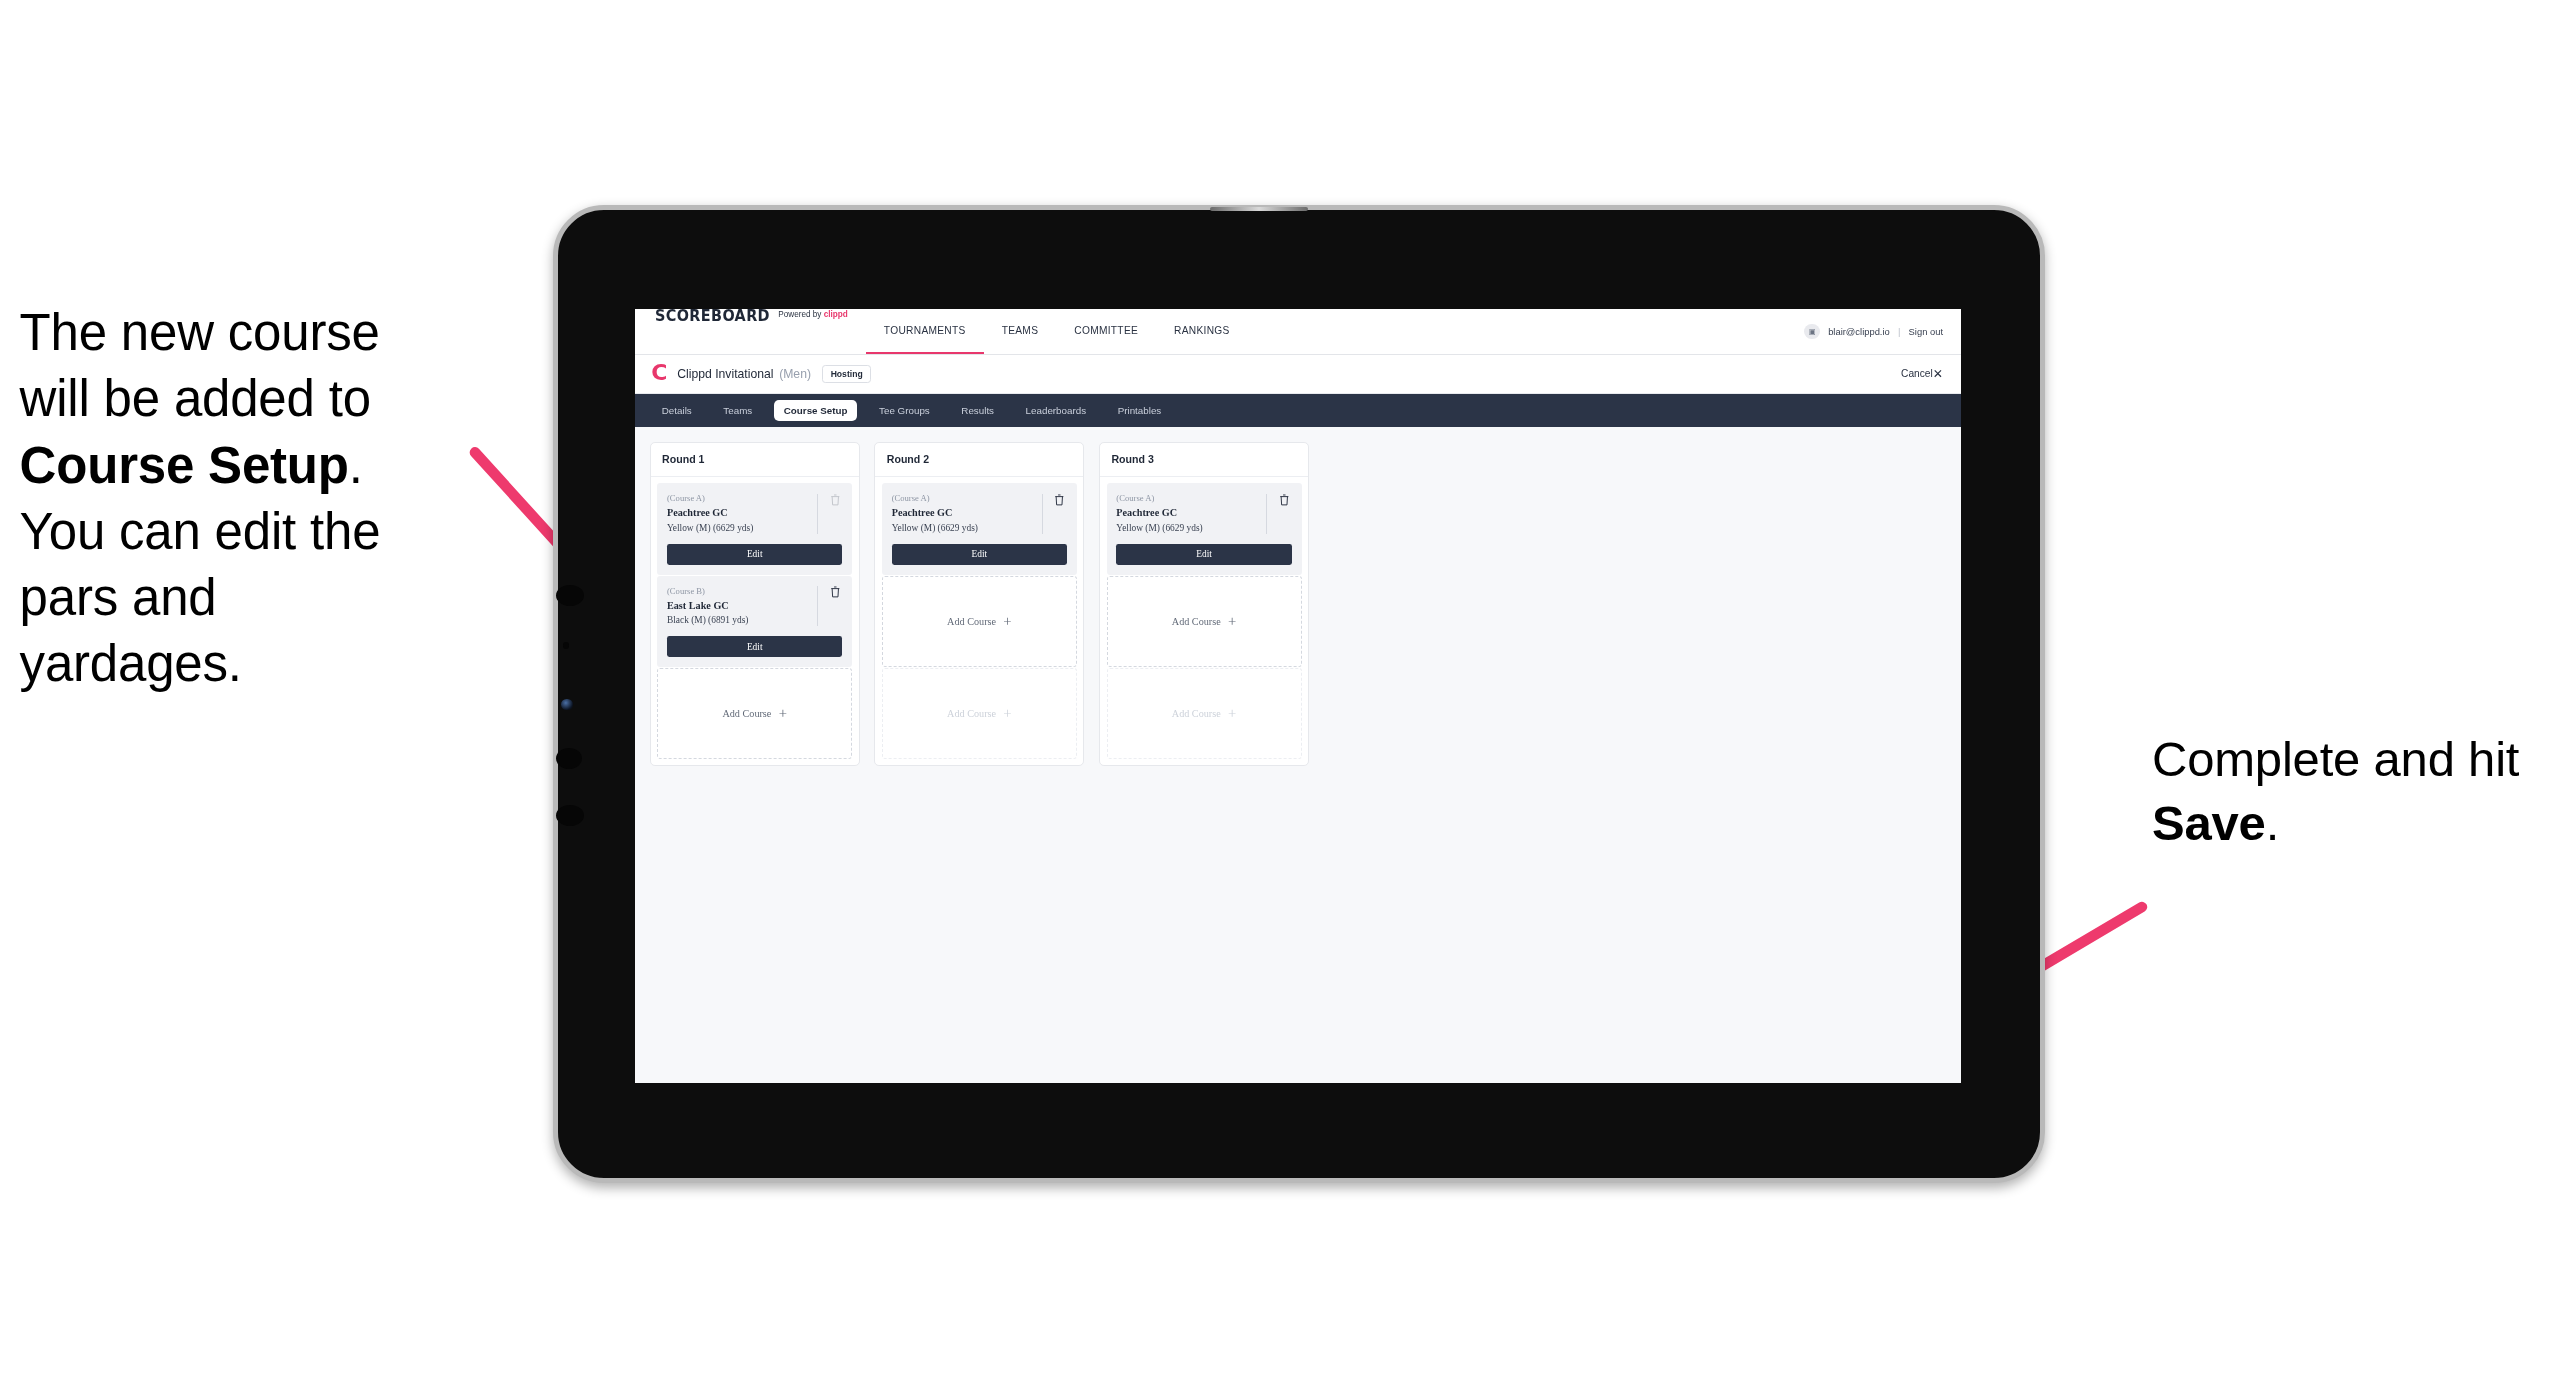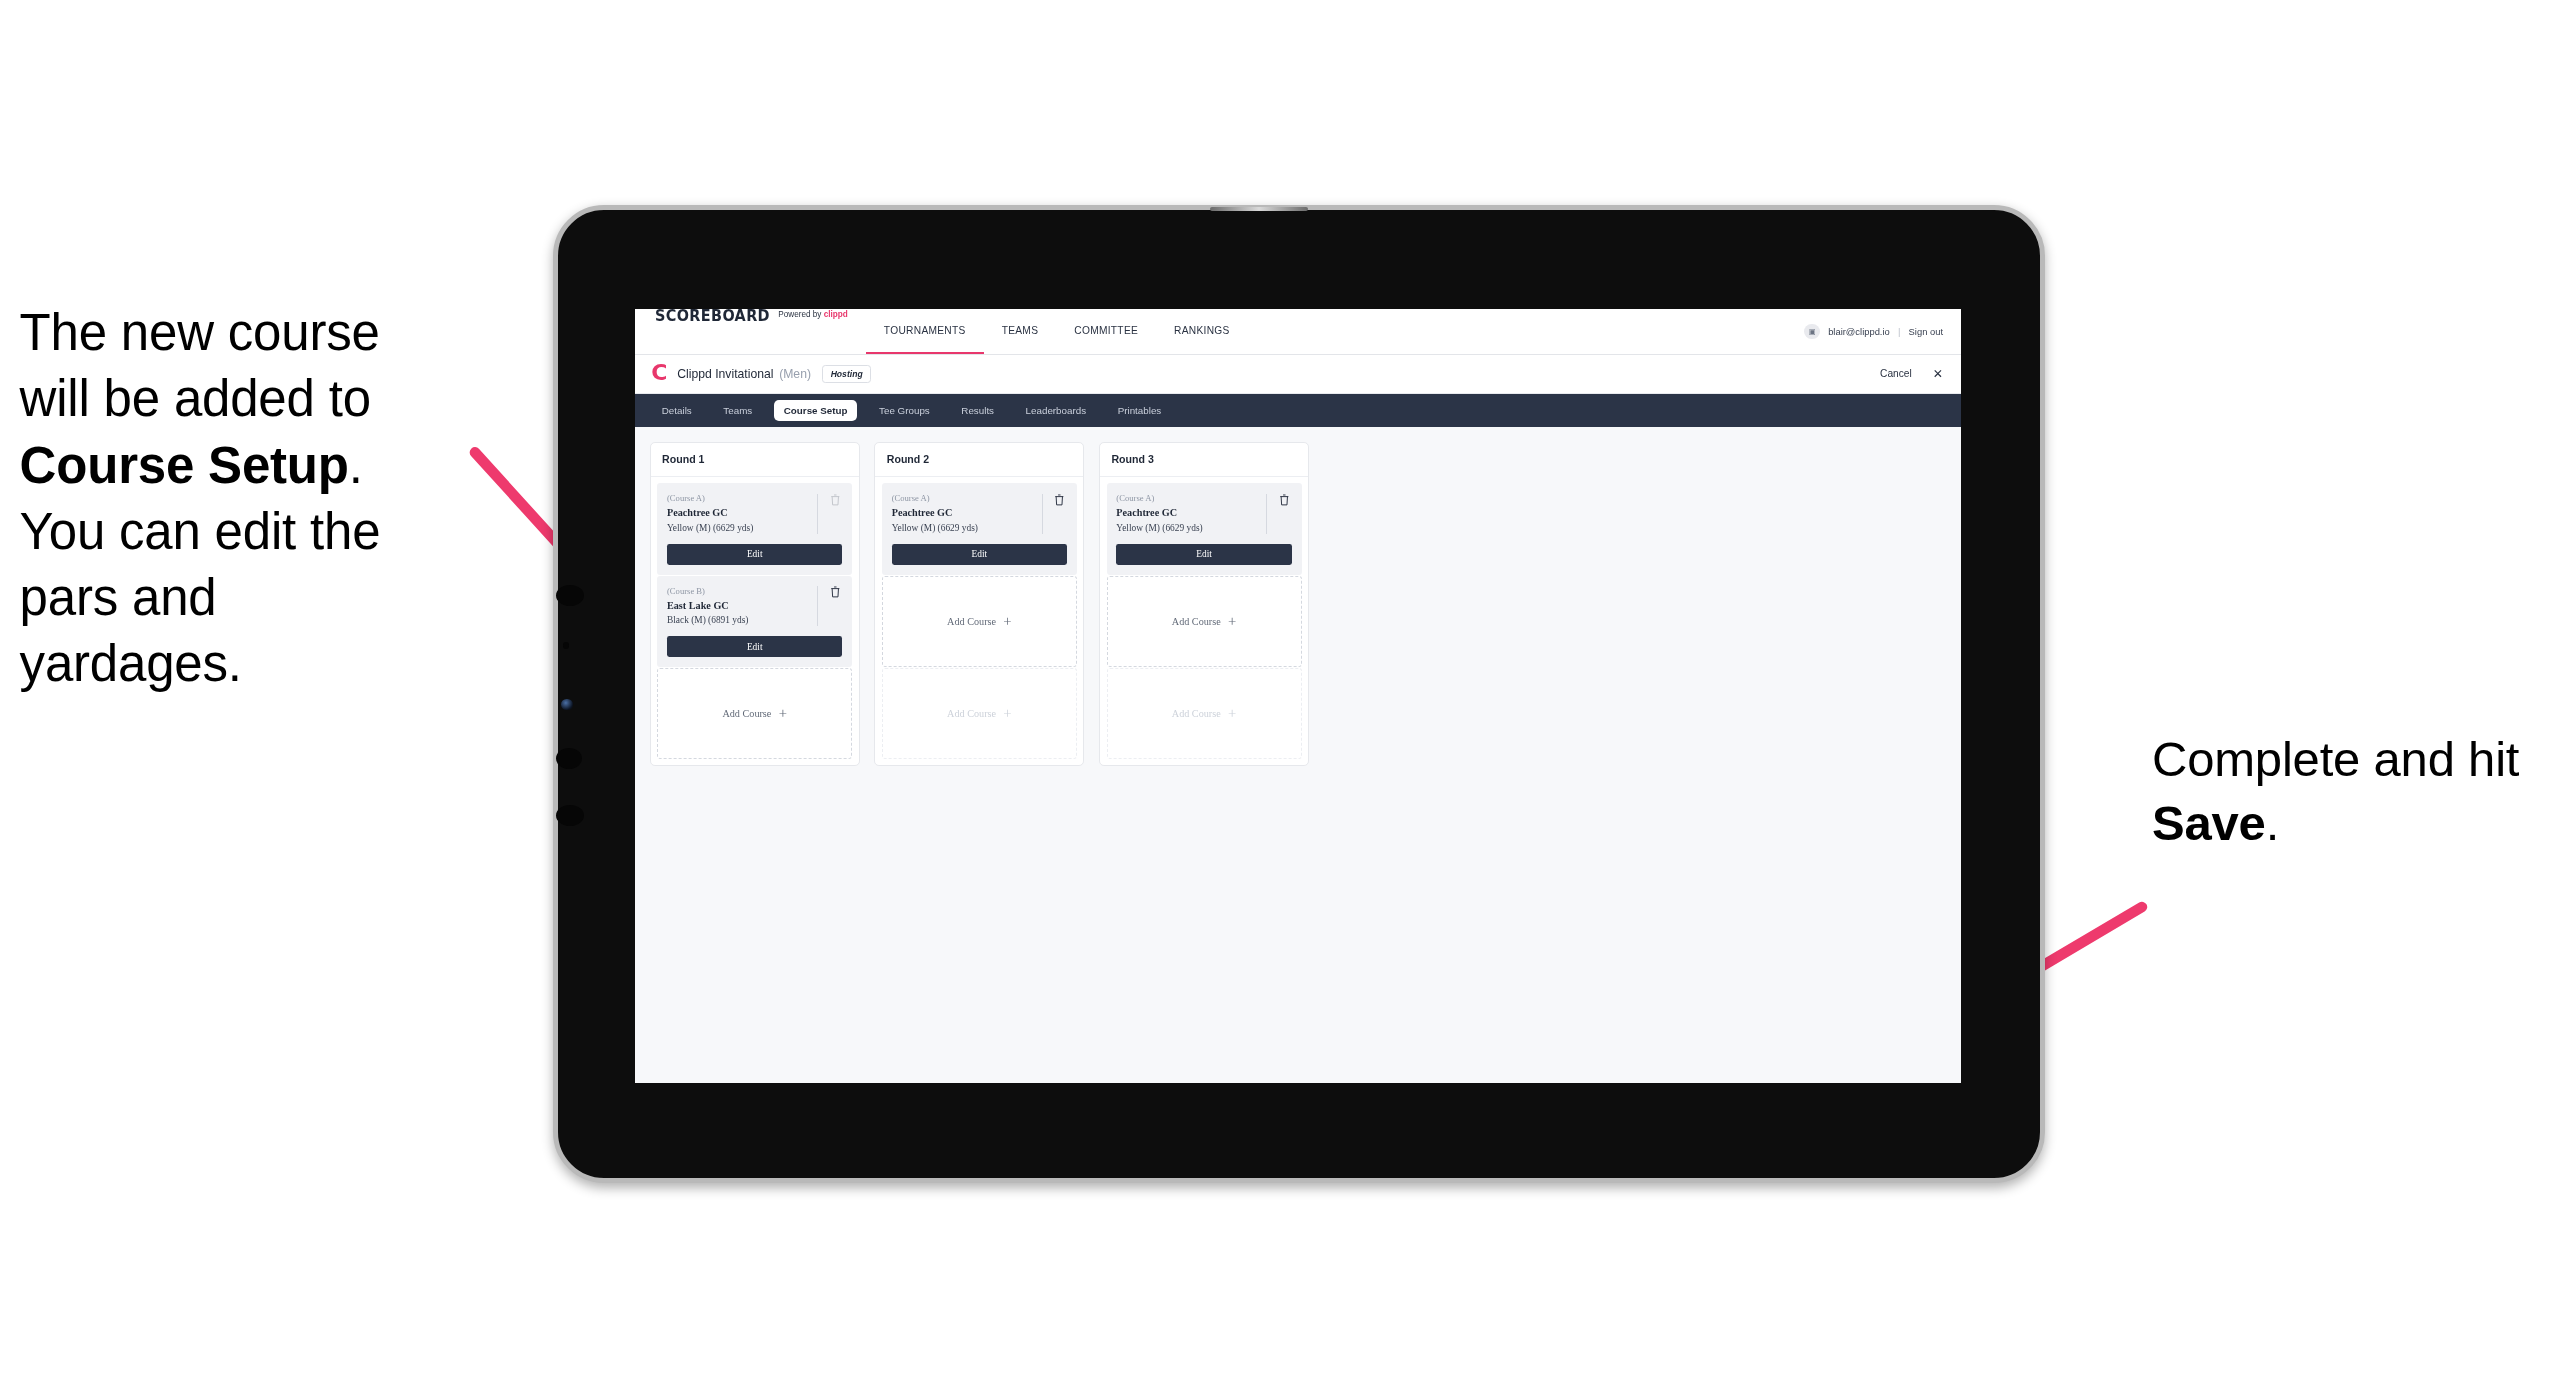--- a/index.html
+++ b/index.html
@@ -97,24 +97,24 @@
   }
   #c-logo {
     font-family: "DejaVu Sans", sans-serif;
     font-weight: 700; font-size: 22px; color: #e8376c; line-height: 1;
     margin-right: 9.8px; margin-top: -1.6px;
   }
   #t-name { font-size: 12.2px; color: #1f2736; font-weight: 400; }
   #t-gender { font-size: 12.2px; color: #98a0ae; margin-left: 5.7px; }
   #t-badge {
     margin-left: 11.4px; border: 0.8px solid #dcdfe5; border-radius: 3.3px;
-    padding: 3.3px 7.3px; font-size: 8.6px; font-weight: 700; color: #232b3a; background:#fff;font-style:italic;
+    padding: 3.3px 7.3px; font-size: 8.6px; font-weight: 700; color: #232b3a; background:#fff;
   }
   #titlerow-spacer { flex: 1 1 auto; }
-  #cancel { display: flex; align-items: center; gap: 21px; font-size: 10.2px; color: #2a3242; cursor: pointer; }
+  #cancel { display: flex; align-items: center; gap: 0; font-size: 10.2px; color: #2a3242; cursor: pointer; }
   #cancel .x { font-size: 12.2px; line-height: 1; }
 
   
   #tabbar {
     height: 33px; background: #2b3447; display: flex; align-items: center;
     padding: 0 17px; gap: 12px; flex: none;
   }
   .tab {
     font-size: 9.8px; color: #c9cfdb; padding: 4.9px 9.8px; border-radius: 4.9px; cursor: pointer;
     white-space: nowrap;

